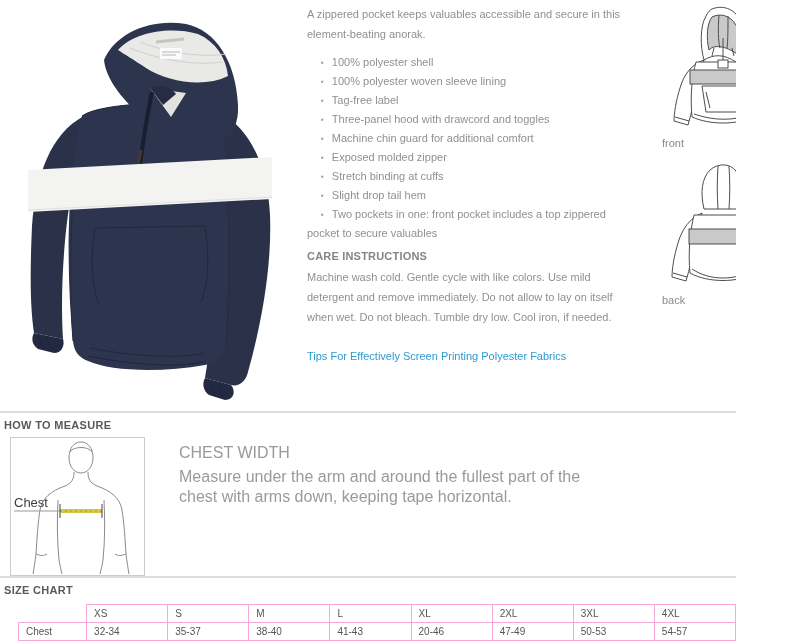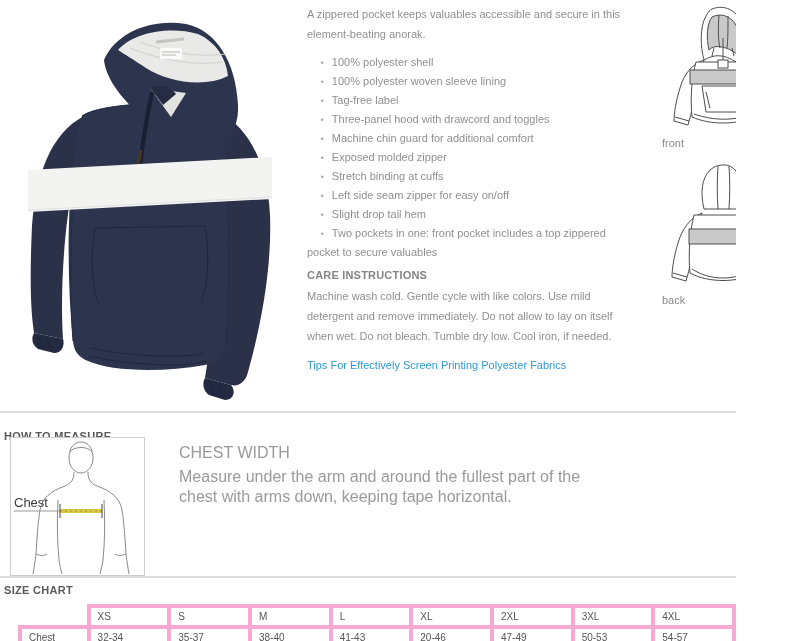--- a/index.html
+++ b/index.html
@@ -9,42 +9,42 @@
   
   #photo{position:absolute;left:0;top:0;width:300px;height:410px;}
 
   
   #desc{position:absolute;left:307px;top:4px;width:315px;color:#909090;font-size:11px;}
   #desc .intro{margin:0 0 9px 0;line-height:20px;}
   .bullet{line-height:18px;text-indent:14px;}
   .b-dot{font-size:8px;margin-right:8px;vertical-align:1px;color:#9a9a9a;}
   .care-h{margin-top:6px;line-height:17px;font-weight:bold;color:#858585;letter-spacing:.2px;}
   .care-p{margin:2px 0 0 0;line-height:20px;}
-  .tips-link{display:inline-block;margin-top:12px;color:#2e9ad2;line-height:14px;cursor:pointer;text-decoration:none;}
+  .tips-link{display:inline-block;margin-top:22px;color:#2e9ad2;line-height:14px;cursor:pointer;text-decoration:none;}
 
   
   #diagrams{position:absolute;left:656px;top:4px;width:140px;}
   .sketch{display:block;}
   .sketch-label{font-size:11px;color:#8a8a8a;margin:3px 0 6px 6px;}
 
   
   .divider{position:absolute;left:0;width:800px;height:2px;background:#dcdcdc;}
 
   
   .sec-h{position:absolute;left:4px;font-size:11px;font-weight:bold;color:#595959;letter-spacing:.3px;}
 
   
   #measure-box{position:absolute;left:10px;top:437px;width:133px;height:137px;border:1px solid #ccc;background:#fff;}
   #measure-text{position:absolute;left:179px;top:445px;width:420px;font-size:16px;color:#9a9a9a;}
   #measure-text .mt-title{line-height:16px;margin-bottom:6px;color:#999;}
   #measure-text .mt-body{line-height:20px;}
 
   
   #size-table{position:absolute;left:18px;top:604px;border-collapse:collapse;table-layout:fixed;}
-  #size-table td,#size-table th{border:4px solid #f9a8d4;font-size:10px;font-weight:normal;
+  #size-table td,#size-table th{border:1px solid #f9a8d4;font-size:10px;font-weight:normal;
       color:#555;text-align:left;padding:2px 0 2px 7px;height:13px;overflow:hidden;white-space:nowrap;}
   #size-table .corner{border:none;background:#fff;}
   #size-table .c0{width:65px;}
   #size-table .cs{width:80px;}
 </style>
 </head>
 <body>
 
 <div id="page">
 
@@ -94,21 +94,20 @@
     <p class="intro">A zippered pocket keeps valuables accessible and secure in this element-beating anorak.</p>
 
     <div>
       <div class="bullet"><span class="b-dot">▪</span><span>100% polyester shell</span></div>
       <div class="bullet"><span class="b-dot">▪</span><span>100% polyester woven sleeve lining</span></div>
       <div class="bullet"><span class="b-dot">▪</span><span>Tag-free label</span></div>
       <div class="bullet"><span class="b-dot">▪</span><span>Three-panel hood with drawcord and toggles</span></div>
       <div class="bullet"><span class="b-dot">▪</span><span>Machine chin guard for additional comfort</span></div>
       <div class="bullet"><span class="b-dot">▪</span><span>Exposed molded zipper</span></div>
       <div class="bullet"><span class="b-dot">▪</span><span>Stretch binding at cuffs</span></div>
-      <div class="bullet"><span class="b-dot">▪</span><span>Left side seam zipper for easy on/off</span></div>
       <div class="bullet"><span class="b-dot">▪</span><span>Slight drop tail hem</span></div>
       <div class="bullet"><span class="b-dot">▪</span><span>Two pockets in one: front pocket includes a top zippered pocket to secure valuables</span></div>
     </div>
 
     <div class="care-h">CARE INSTRUCTIONS</div>
     <p class="care-p">Machine wash cold. Gentle cycle with like colors. Use mild detergent and remove immediately. Do not allow to lay on itself when wet. Do not bleach. Tumble dry low. Cool iron, if needed.</p>
 
     <a class="tips-link" href="#">Tips For Effectively Screen Printing Polyester Fabrics</a>
   </div>
 
@@ -155,21 +154,21 @@
 
         <rect x="33" y="68" width="68" height="15" fill="#c9c9c9"></rect>
 
         <path fill="none" d="M36,108 C54,120 80,120 98,108"></path>
       </g>
     </svg>
     <div class="sketch-label">back</div>
   </div>
 
   <div class="divider" style="top:411px"></div>
-  <div class="sec-h" style="top:430px">HOW TO MEASURE</div>
+  <div class="sec-h" style="top:419px">HOW TO MEASURE</div>
 
   <div id="measure-box">
     <svg width="133" height="137" viewBox="0 0 133 137">
       <g fill="none" stroke="#8a8a8a" stroke-width="1">
 
         <path d="M58,20 C58,10 63,4 70,4 C77,4 82,10 82,20 C82,28 77,35 70,35 C63,35 58,28 58,20 Z"></path>
         <path d="M59,14 C62,8 78,8 81,14"></path>
 
         <path d="M63,34 C63,41 61,45 54,48 C40,53 31,60 29,72 C27,84 26,100 25,116 C24,124 23,130 22,136"></path>
         <path d="M77,34 C77,41 79,45 86,48 C100,53 109,60 111,72 C113,84 114,100 115,116 C116,124 117,130 118,136"></path>

